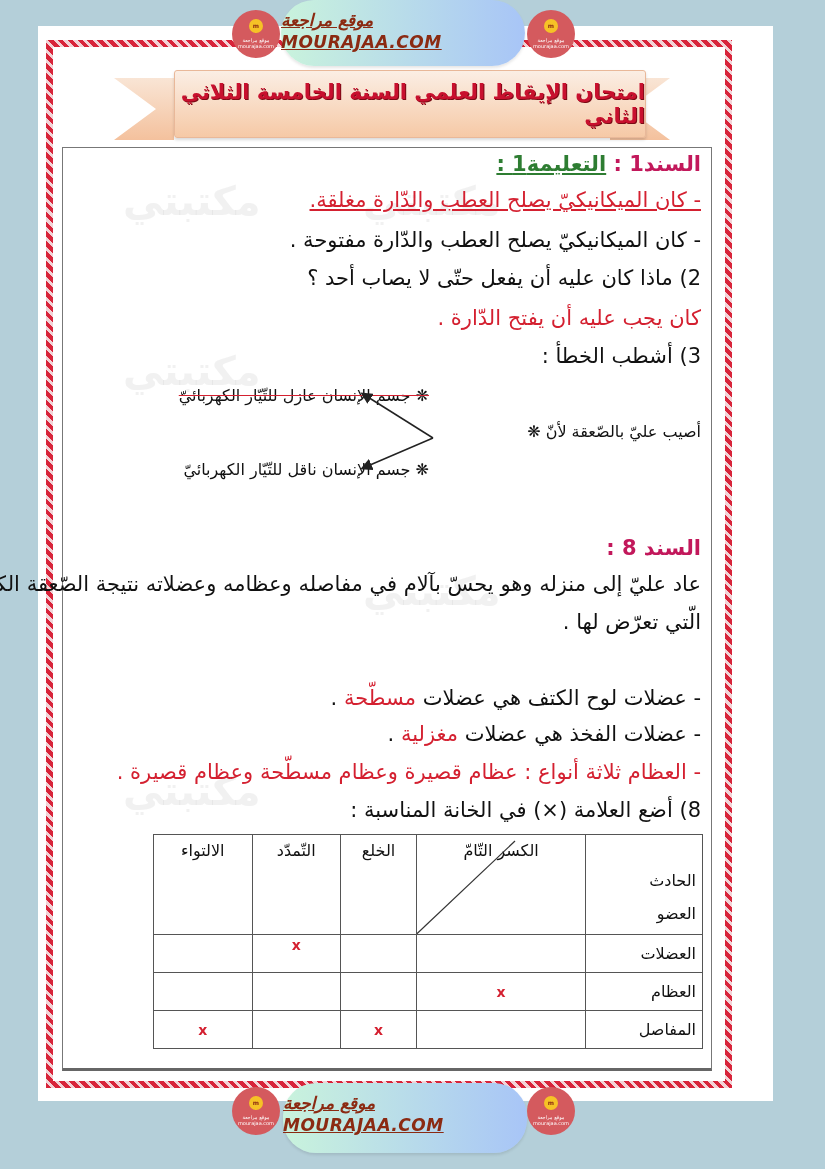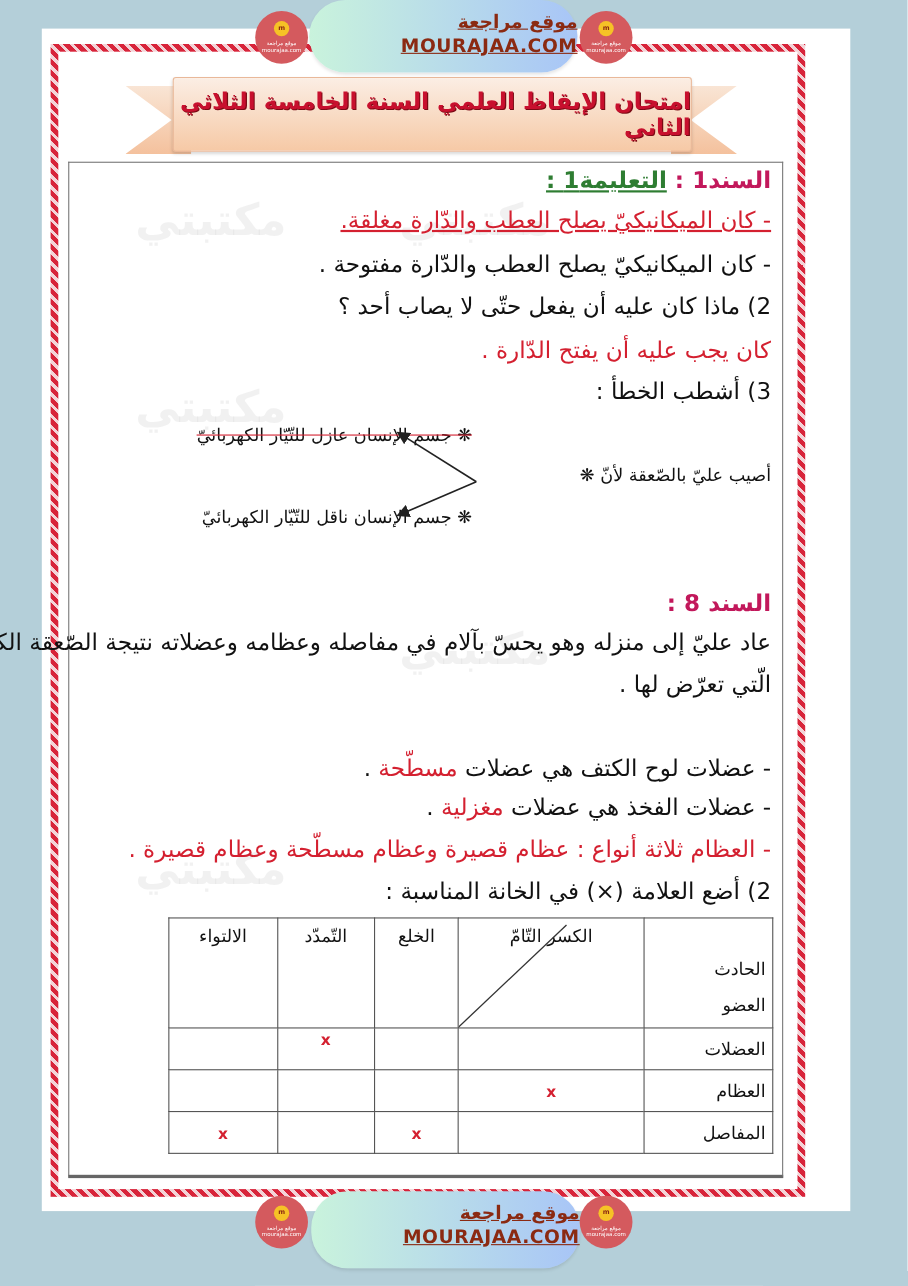--- a/index.html
+++ b/index.html
@@ -2,41 +2,41 @@
 <html><head>
 <meta charset="utf-8">
 <style>
   html,body{margin:0;padding:0;}
   body{width:825px;height:1169px;background:#b4cfd9;position:relative;overflow:hidden;font-family:"DejaVu Sans",sans-serif;}
   .page{position:absolute;left:38px;top:26px;width:735px;height:1075px;background:#fff;}
   .frame{position:absolute;left:46px;top:40px;width:686px;height:1048px;
     background:repeating-linear-gradient(45deg,#d8243a 0 4px,#f3d3d7 4px 7px);}
   .frame-inner{position:absolute;left:7px;top:7px;right:7px;bottom:7px;background:#fff;}
   .title-banner{position:absolute;left:114px;top:70px;width:556px;height:66px;}
-  .banner-box{position:absolute;left:43px;top:0;width:470px;height:66px;border-radius:3px;
+  .banner-box{position:absolute;left:60px;top:0;width:470px;height:66px;border-radius:3px;
     background:linear-gradient(#fbeee4,#f6c9a6);border:1px solid #e9b899;box-shadow:0 2px 3px rgba(0,0,0,.15);
     display:flex;align-items:center;justify-content:flex-start;}
   .tail-l{position:absolute;left:0;top:8px;width:60px;height:62px;background:linear-gradient(#f9e5d5,#f4c19d);clip-path:polygon(0 0,100% 0,100% 100%,0 100%,70% 50%);}
   .tail-r{position:absolute;right:0;top:8px;width:60px;height:62px;background:linear-gradient(#f9e5d5,#f4c19d);clip-path:polygon(0 0,100% 0,30% 50%,100% 100%,0 100%);}
   .title-text{font-family:"DejaVu Sans",sans-serif;font-weight:bold;font-size:21px;color:#c8102e;direction:rtl;text-shadow:1px 1px 0 #7a0a14;}
   .content{position:absolute;left:62px;top:147px;width:648px;height:920px;border:1px solid #777;border-bottom:3px solid #666;background:#fff;}
   .line{position:absolute;right:10px;font-size:21px;color:#111;white-space:nowrap;direction:rtl;}
   .red{color:#d42030;}
   .mag{color:#c2185b;}
   .green{color:#2e7d32;text-decoration:underline;}
   .ul-red{text-decoration:underline;text-decoration-color:#d42030;}
   .strike{text-decoration:line-through;text-decoration-color:#d42030;}
   .bold{font-weight:bold;}
   .ul{text-decoration:underline;}
   table.grid{position:absolute;left:90px;top:686px;width:550px;border-collapse:collapse;direction:rtl;font-size:16px;}
   table.grid td{border:1px solid #555;text-align:center;vertical-align:top;color:#111;padding:0;}
   table.grid td.rowh{text-align:right;padding-right:6px;vertical-align:middle;width:110px;}
   .xmark{color:#d42030;font-weight:bold;font-size:14px;font-family:"DejaVu Sans",sans-serif;}
   .pill{position:absolute;width:244px;height:66px;border-radius:33px;
-    background:linear-gradient(90deg,#c9f3dc,#a8c5f7);text-align:right;box-shadow:0 2px 3px rgba(0,0,0,.1);}
+    background:linear-gradient(90deg,#c9f3dc,#a8c5f7);text-align:left;box-shadow:0 2px 3px rgba(0,0,0,.1);font-style:italic;}
   .pill .ar{font-size:17px;font-weight:bold;color:#8b2a12;text-decoration:underline;margin-top:10px;direction:rtl;display:block;}
   .pill .en{font-size:17px;font-weight:bold;color:#8b2a12;text-decoration:underline;display:block;margin-top:2px;letter-spacing:.5px;}
   .badge{position:absolute;width:48px;height:48px;border-radius:50%;background:#d45a5e;}
   .badge .dot{position:absolute;left:17px;top:9px;width:14px;height:14px;border-radius:50%;background:#f6c226;font-size:6px;line-height:14px;text-align:center;color:#8b2a12;font-weight:bold;}
   .badge .txt{position:absolute;left:0;right:0;top:27px;font-size:5px;color:#fff;text-align:center;line-height:6px;}
   .watermark{position:absolute;color:rgba(200,200,200,.25);font-size:40px;font-weight:bold;pointer-events:none;direction:rtl;}
   svg.arrows{position:absolute;left:0;top:0;}
 </style>
 </head>
 <body>
@@ -93,21 +93,21 @@
     <span>- عضلات لوح الكتف هي عضلات</span>
     <span class="red">مسطّحة</span>
     <span> .</span>
   </div>
   <div class="line" style="top:574px;">
     <span>- عضلات الفخذ هي عضلات</span>
     <span class="red">مغزلية</span>
     <span> .</span>
   </div>
   <div class="line red" style="top:612px;">- العظام ثلاثة أنواع : عظام قصيرة وعظام مسطّحة وعظام قصيرة .</div>
-  <div class="line" style="top:650px;">2) أضع العلامة (×) في الخانة المناسبة :</div>
+  <div class="line" style="top:650px;">8) أضع العلامة (×) في الخانة المناسبة :</div>
 
   <table class="grid">
     <tbody>
         <tr style="height:100px;">
       <td class="rowh" style="vertical-align:top;padding-top:36px;">
         <div>الحادث</div>
         <div style="margin-top:14px;">العضو</div>
       </td>
       <td style="position:relative;padding-top:6px;">
         <span>الكسر التّامّ</span>

